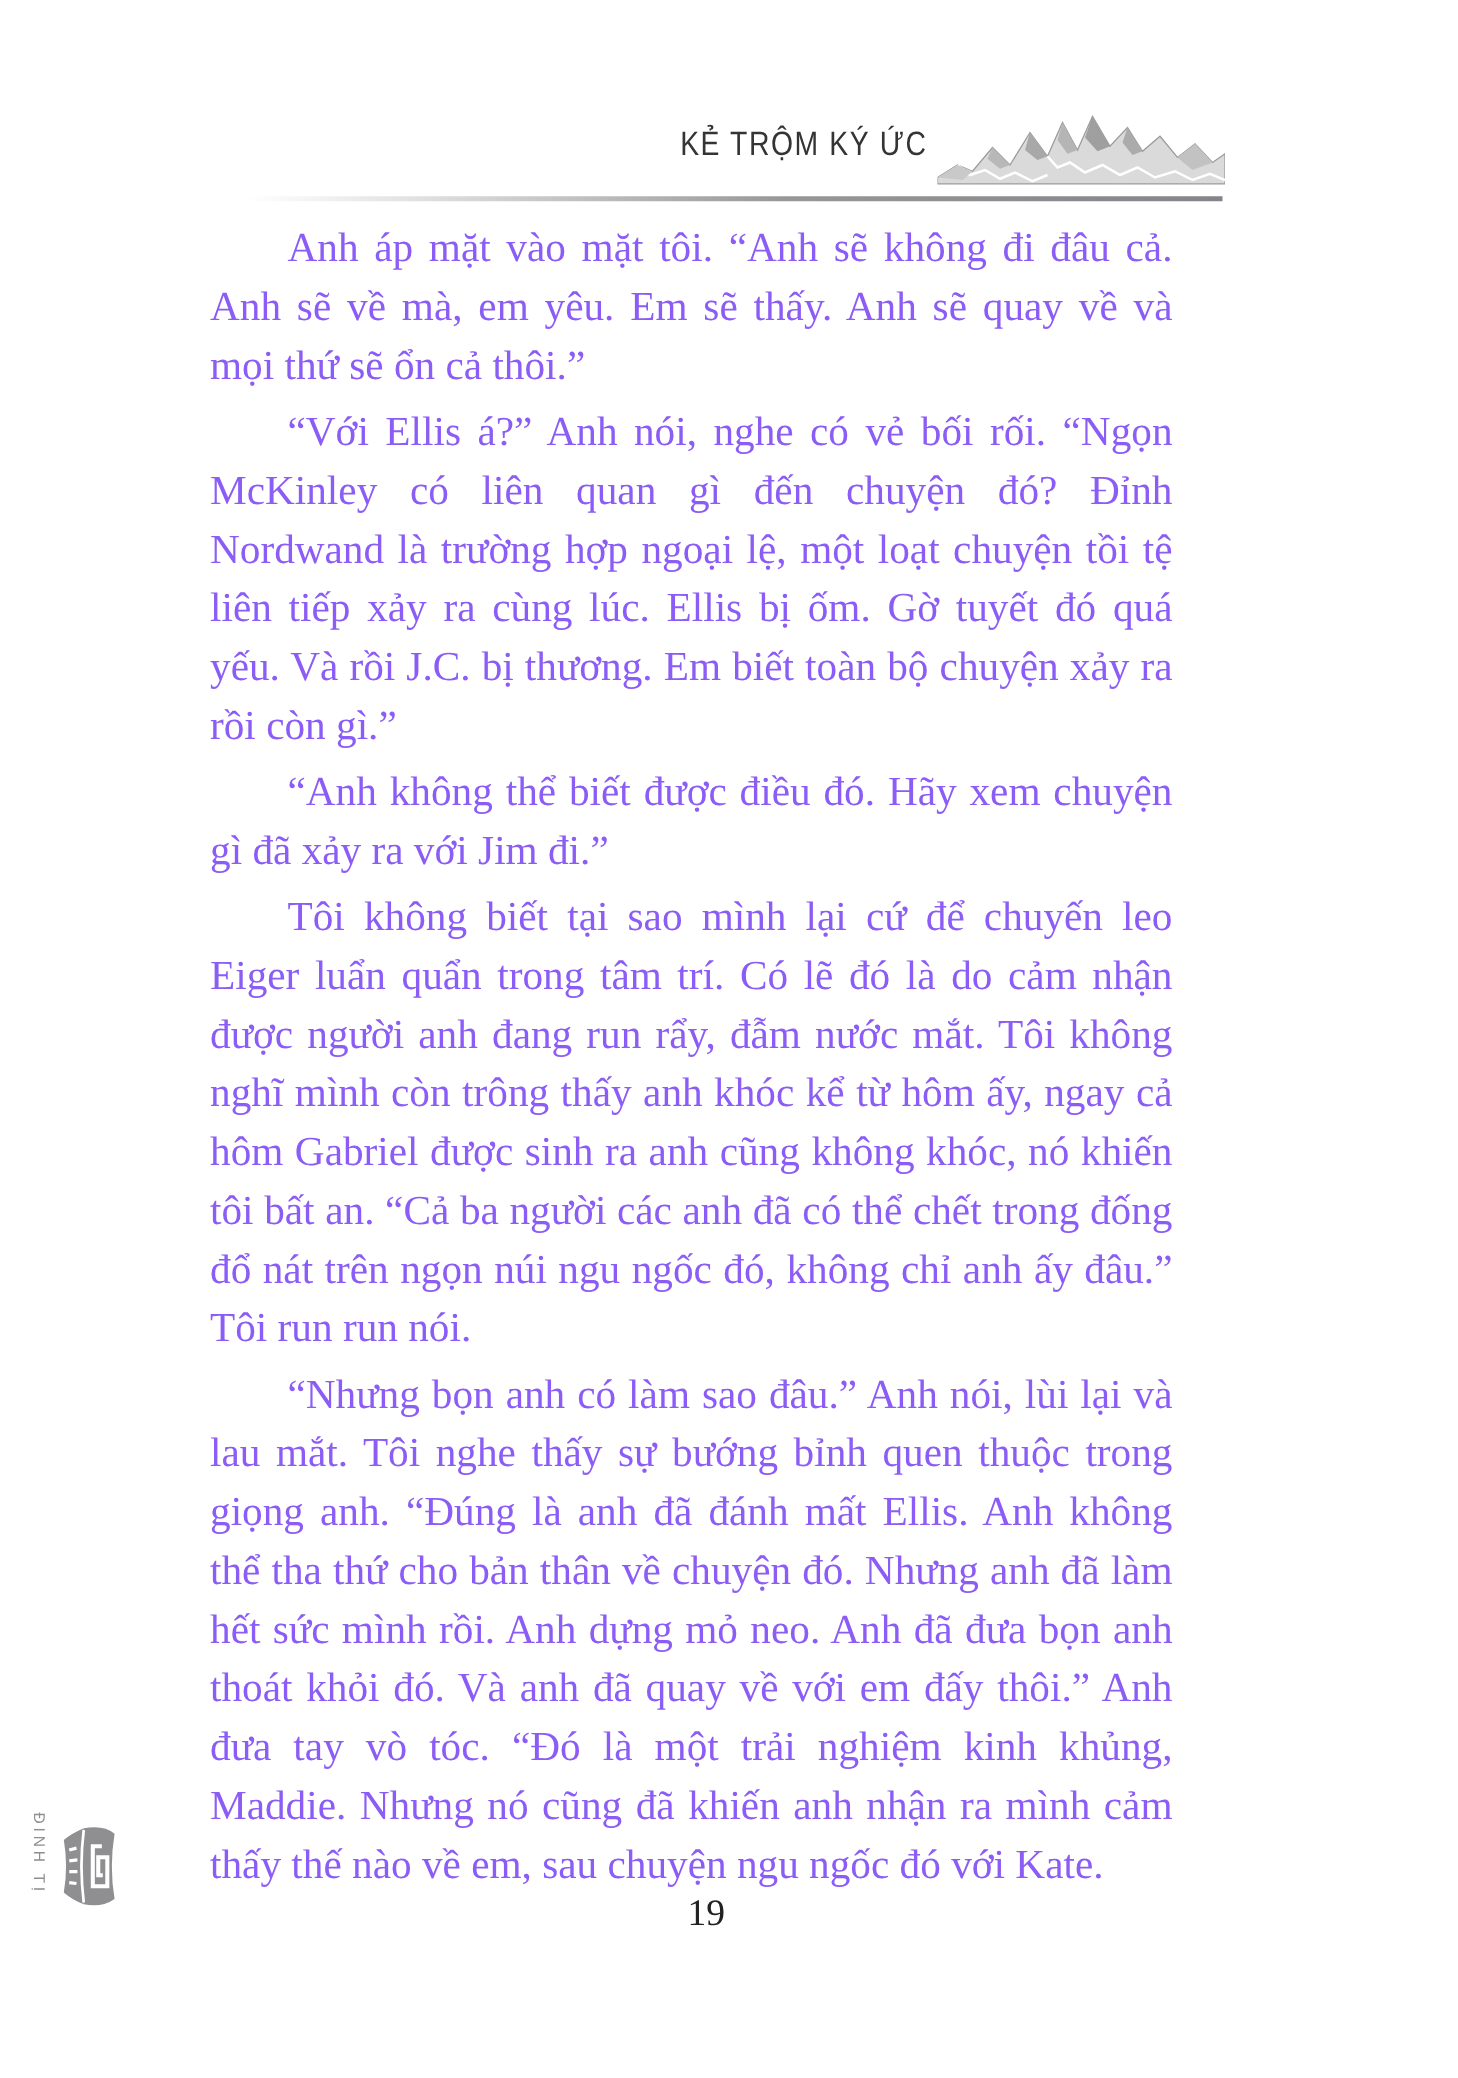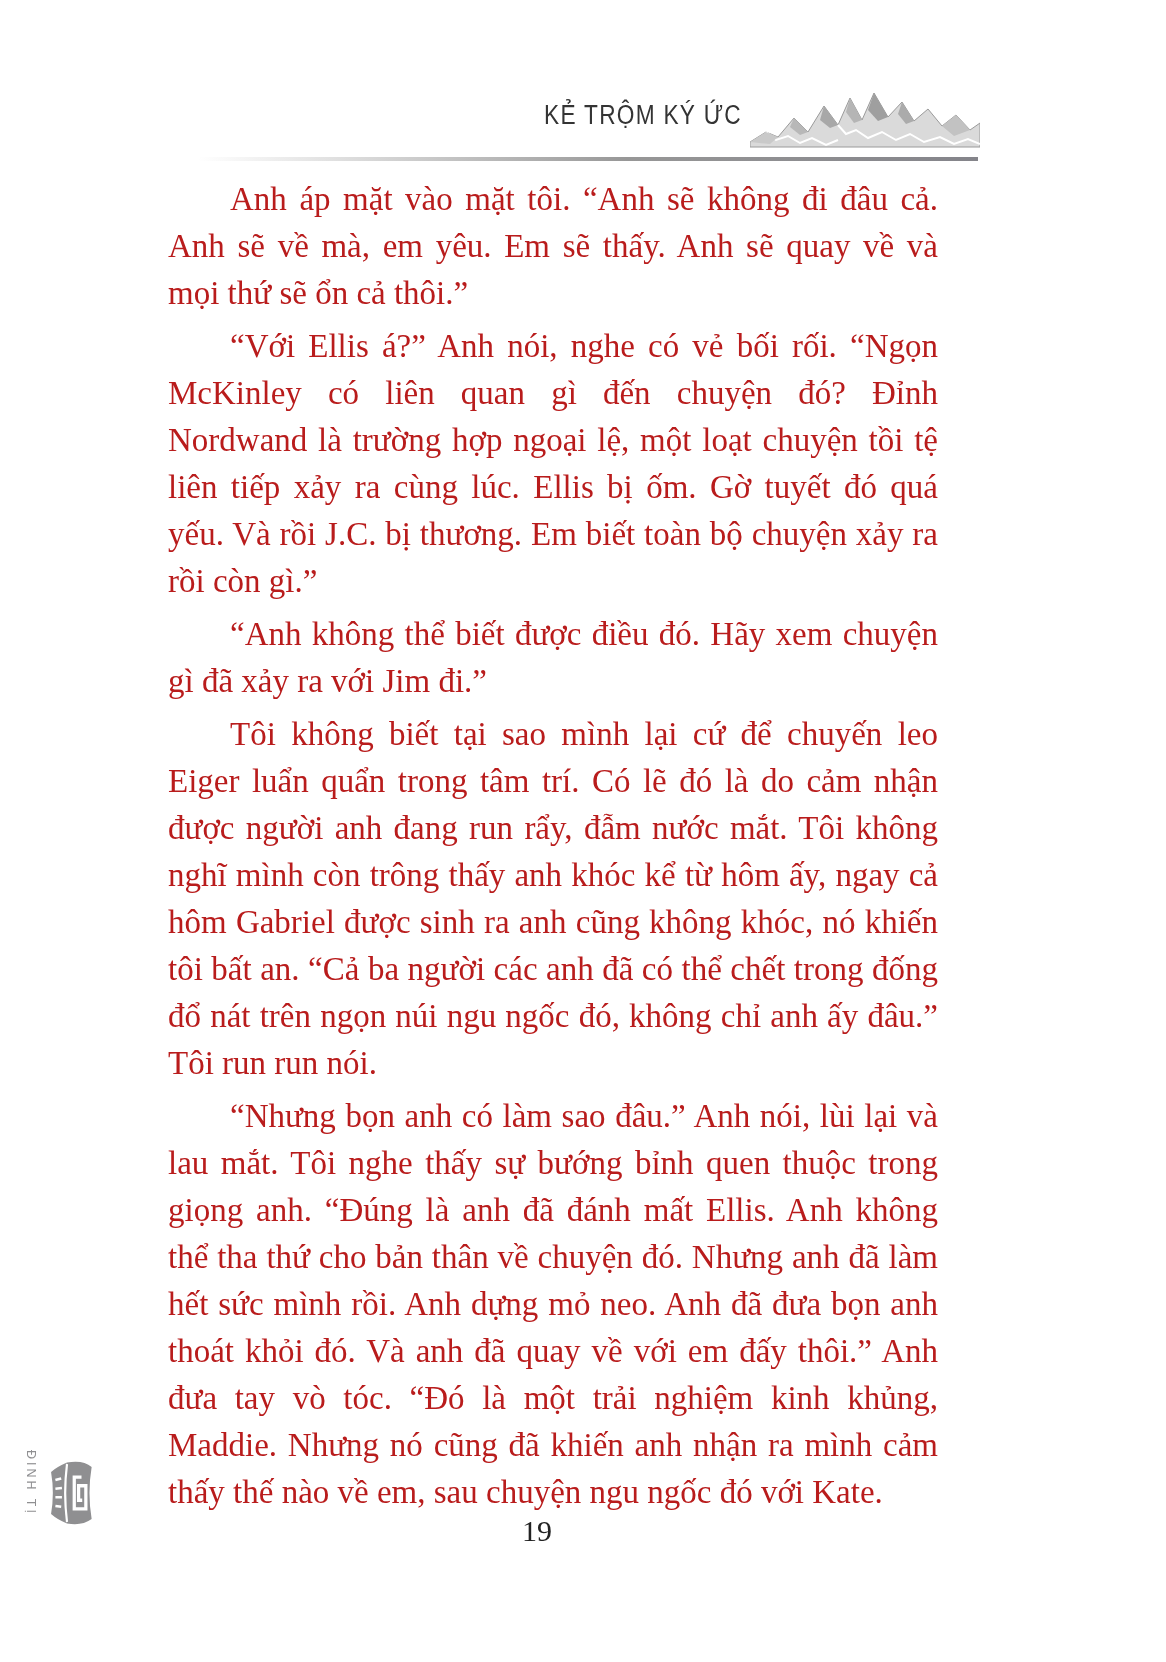--- a/index.html
+++ b/index.html
@@ -27,29 +27,29 @@
     position:absolute; left:198px; top:157px; width:780px; height:4px;
     background:linear-gradient(to right,
       rgba(150,150,150,0) 0%,
       rgba(150,150,150,0.30) 18%,
       #979797 55%,
       #84848a 100%);
   }
   
   .body-text {
     position:absolute; left:168px; top:176px; width:770px;
-    color:#b91c1c;
+    color:#8b5cf6;
     font-size:33px; line-height:47px;
     text-align:justify;
     text-justify:inter-word;
   }
   .para { margin:0 0 6px 0; text-indent:62px; }
   
   .page-number {
-    position:absolute; top:1514px; left:152px; width:770px;
+    position:absolute; top:1514px; left:180px; width:770px;
     text-align:center; font-size:30px; color:#222222;
   }
   
   .logo {
     position:absolute; left:24px; top:1450px;
     display:flex; align-items:center;
   }
   .logo-text {
     writing-mode:vertical-rl; text-orientation:sideways;
     font-family:"Liberation Sans", sans-serif;

